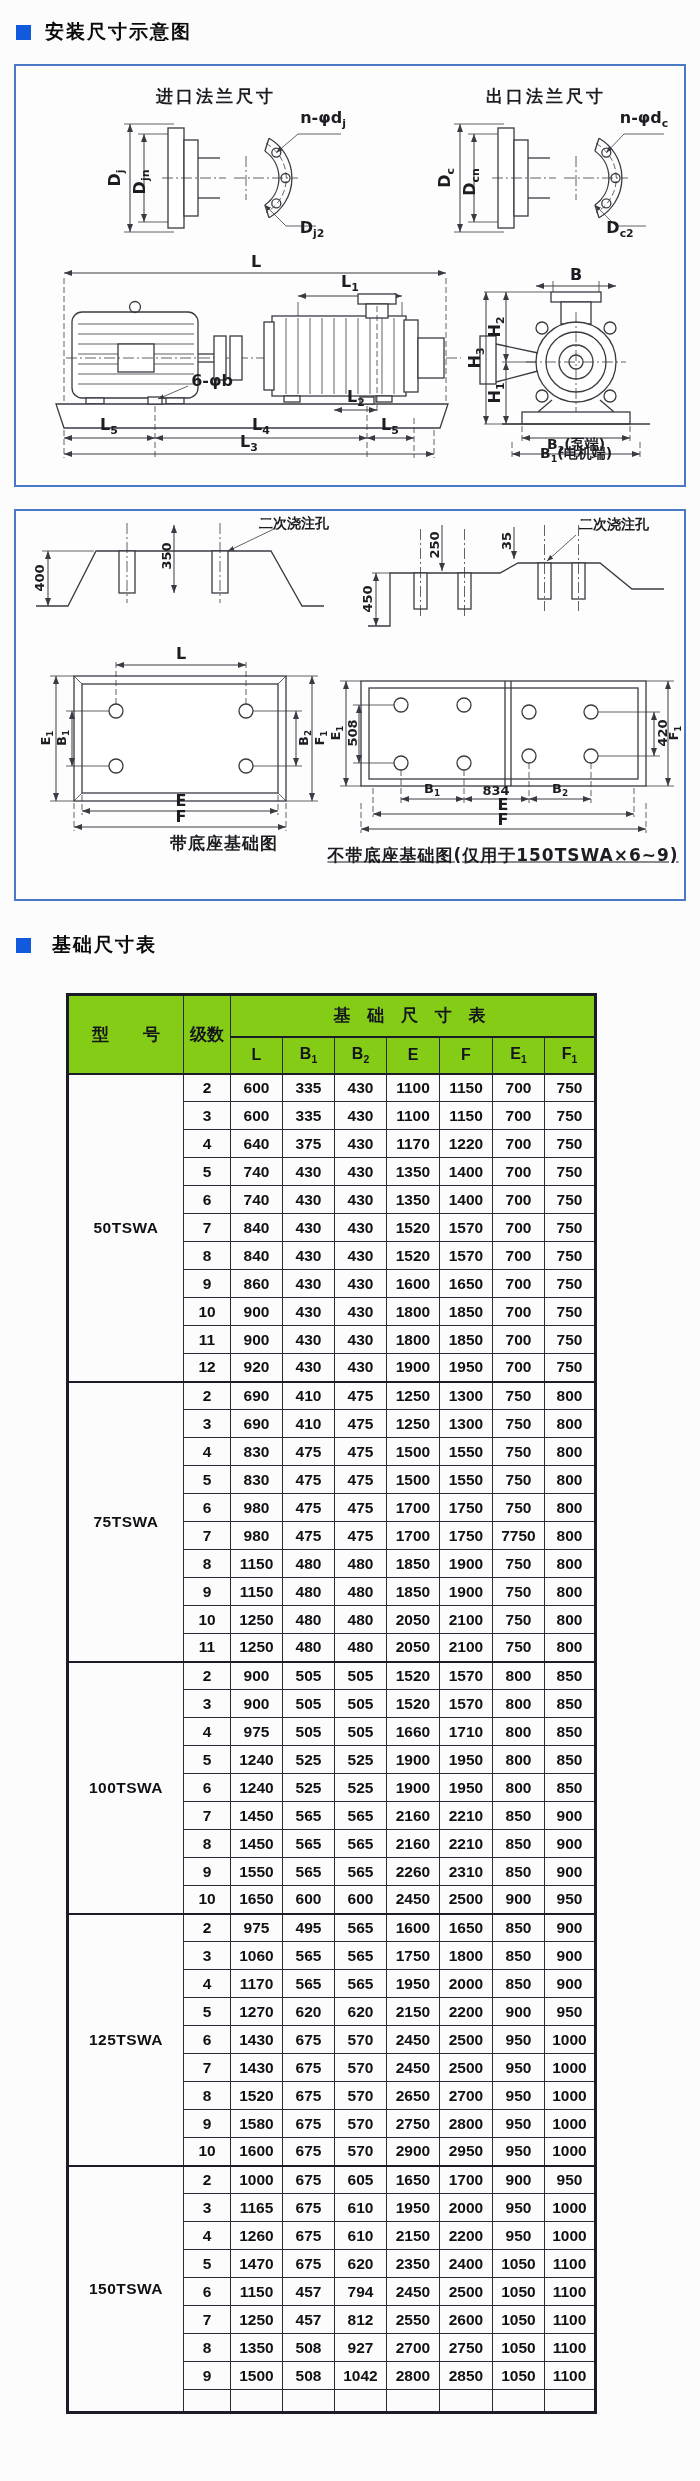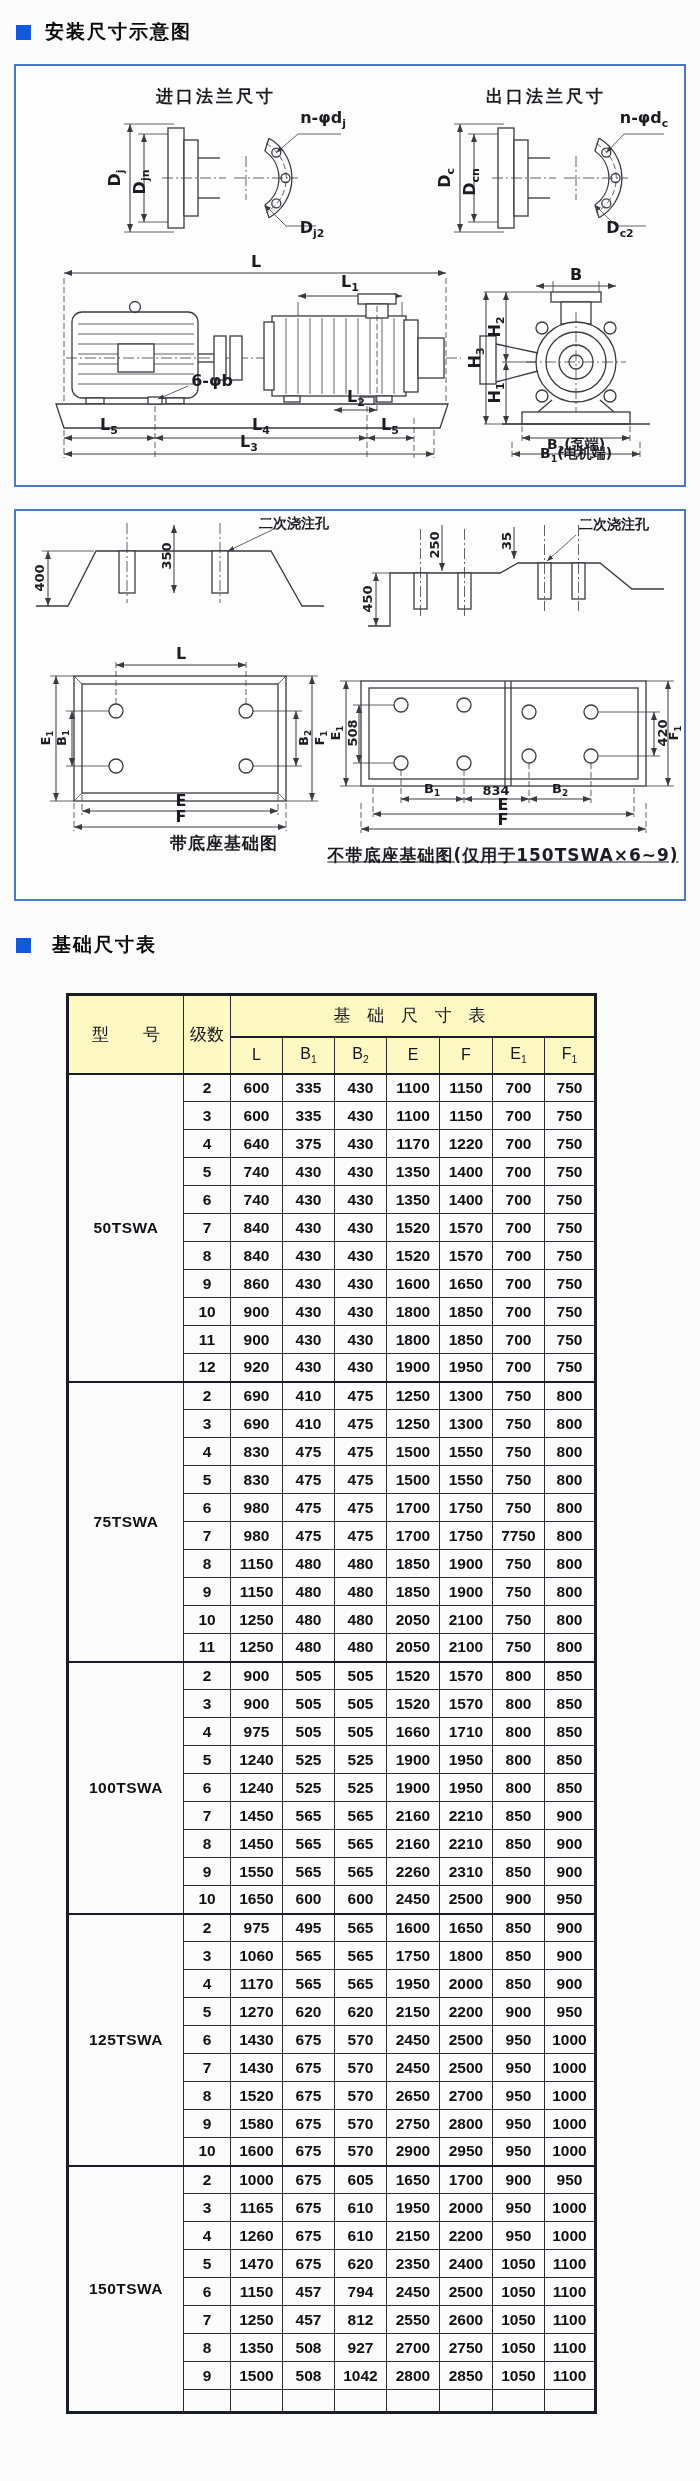--- a/index.html
+++ b/index.html
@@ -30,21 +30,21 @@
   .fw   { fill:#fff;  stroke:#3a3a42; stroke-width:1.3; }
   .thin { fill:none; stroke:#3a3a42; stroke-width:0.8; }
   .dim  { fill:none; stroke:#3a3a42; stroke-width:1; }
   .dsh  { fill:none; stroke:#3a3a42; stroke-width:0.8; stroke-dasharray:6 3; }
   .ctr  { fill:none; stroke:#3a3a42; stroke-width:0.8; stroke-dasharray:11 3 2 3; }
 
   
   .ftable { border-collapse:collapse; table-layout:fixed; width:528px; margin:34px 0 0 66px;
             border:3px solid #1c1c28; }
   .ftable th, .ftable td { border:1px solid #2b2b38; text-align:center; vertical-align:middle; padding:0; }
-  .ftable thead th { background:#fef9c3; font-weight:400; color:#14141c;text-align:center; }
+  .ftable thead th { background:#84cc16; font-weight:700; color:#14141c;text-align:center; }
   .ftable .span-h { font-size:17px; letter-spacing:6px; height:42px; border-bottom:2px solid #1c1c28; }
   .ftable .model-h { font-size:17px; }
   .ftable .stage-h { font-size:17px; }
   .ftable .col-h { font-size:16px; height:37px; }
   .ftable .col-h sub { font-size:0.65em; }
   .ftable tbody td { height:28px; font-size:15.5px; font-weight:600; color:#101014; }
   .ftable tbody .model-cell { font-size:15.5px; font-weight:600; letter-spacing:0.5px; }
   .ftable tbody tr.group-start td { border-top:2.5px solid #1c1c28; }
   .ftable tbody tr.empty-row td { height:23px; }
 </style>

